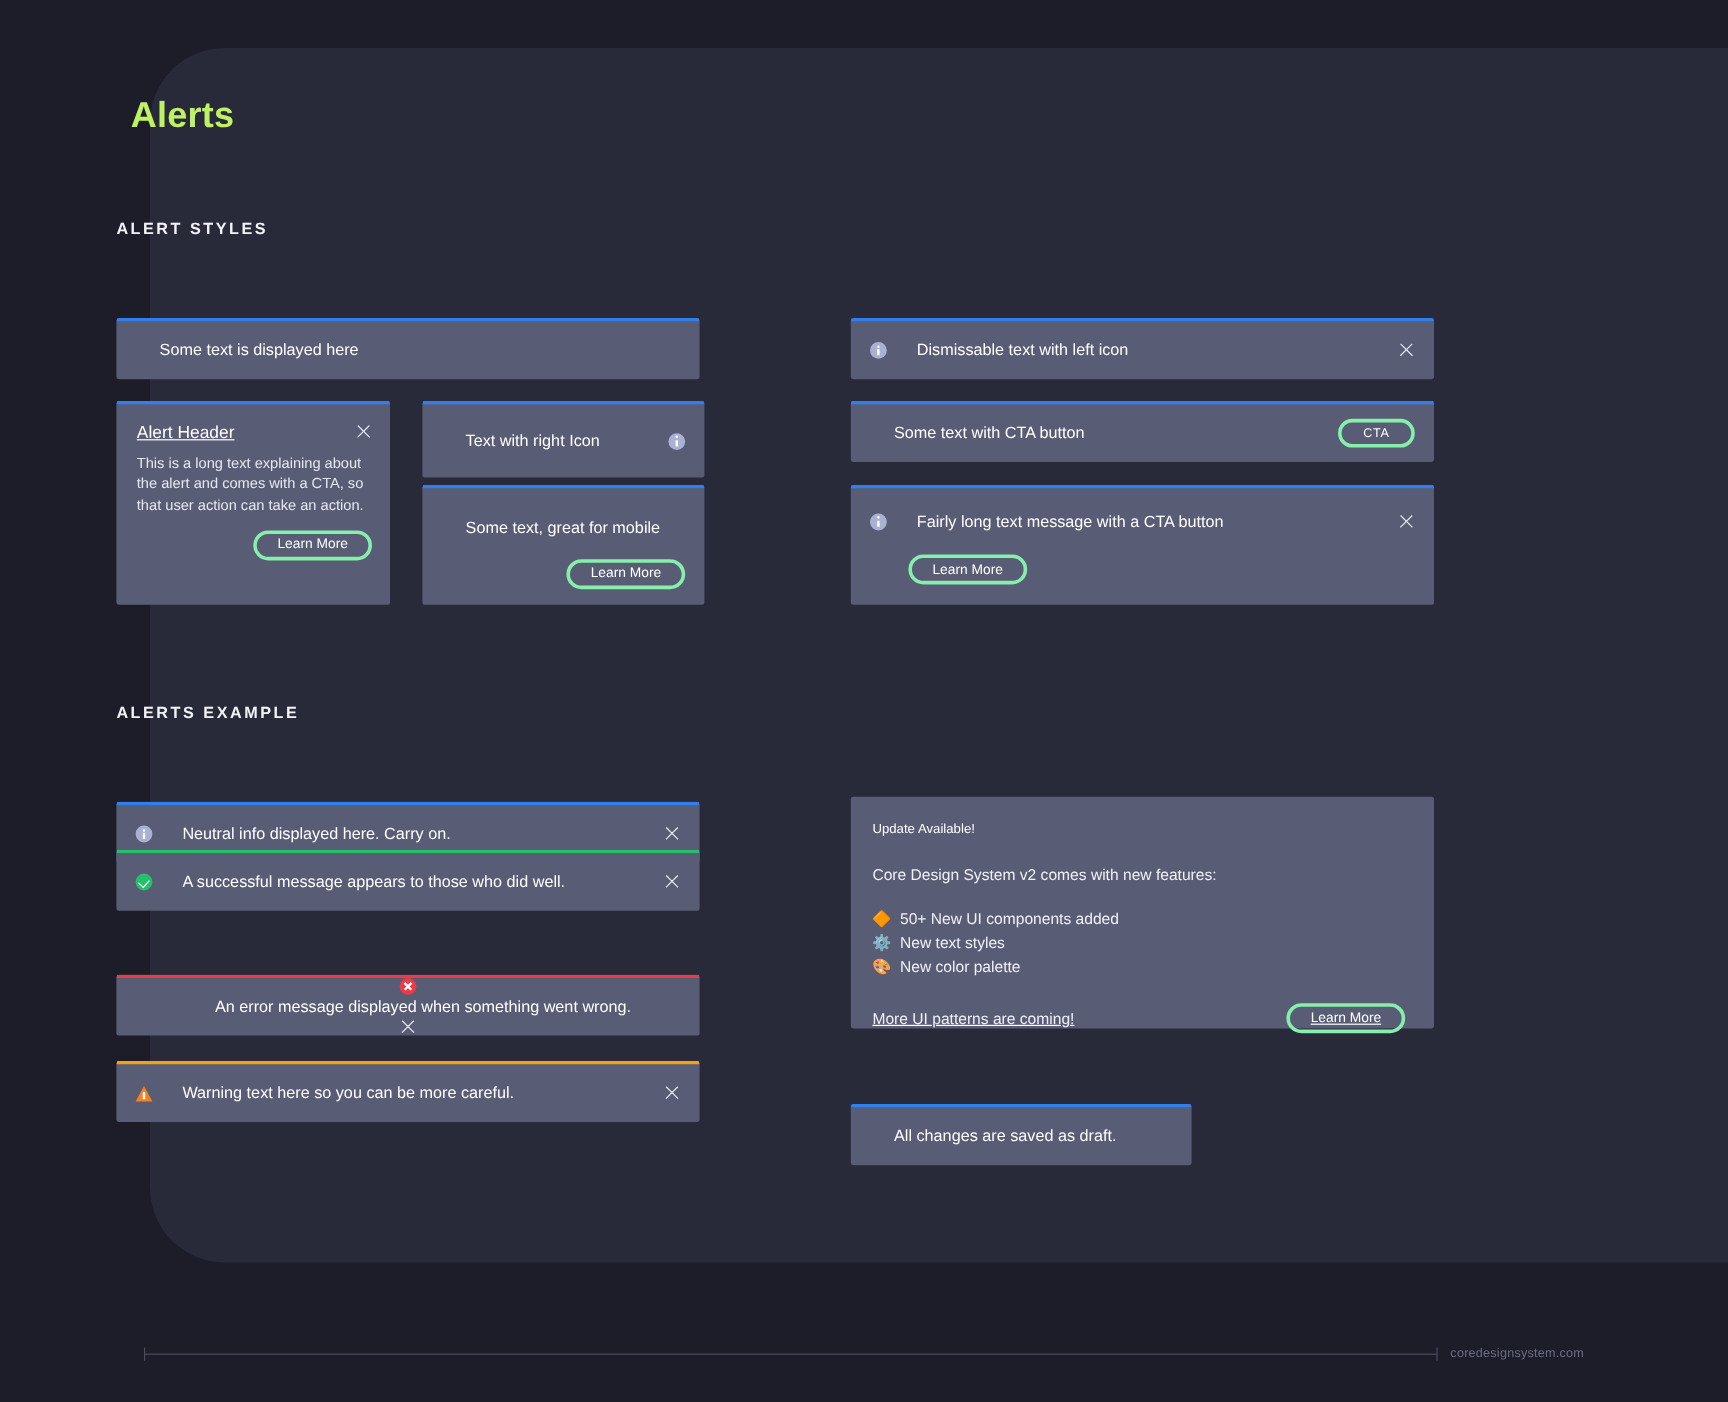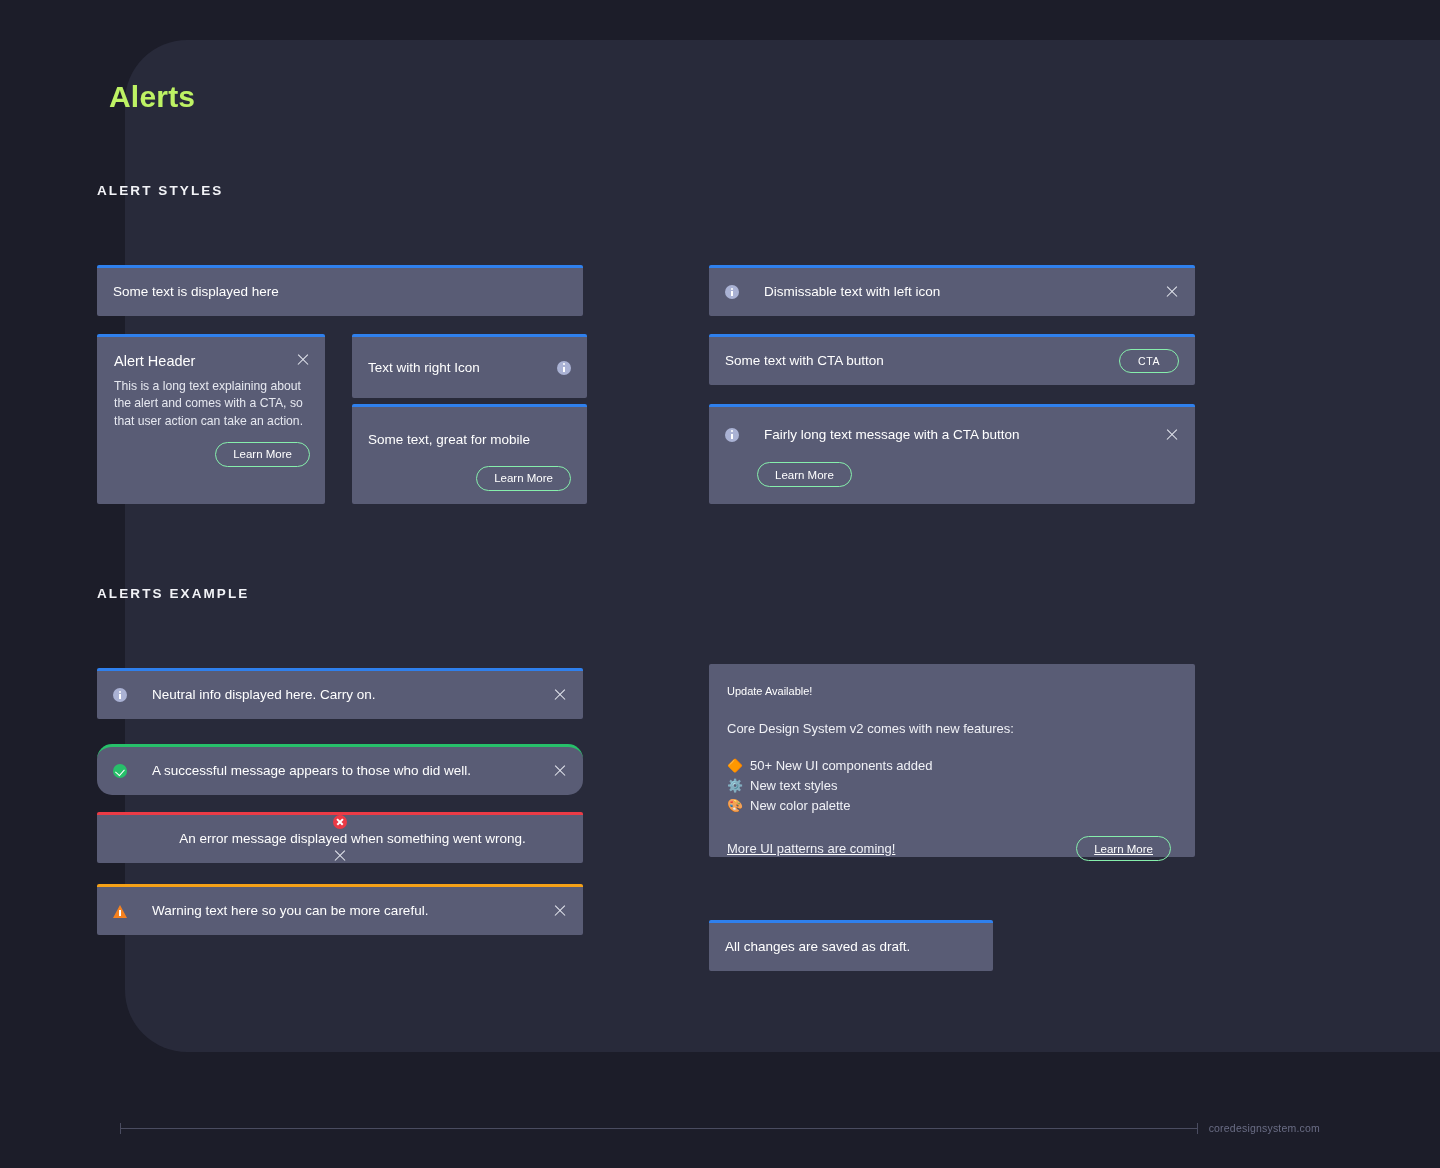--- a/index.html
+++ b/index.html
@@ -64,20 +64,21 @@
   }
   .alert.accent-success { border-top-color: #27c06a; }
   .alert.accent-error   { border-top-color: #eb3b46; }
   .alert.accent-warning { border-top-color: #f5a117; }
   .alert.accent-none    { border-top: none; }
 
   .alert-text {
     font-size: 13.5px;
     color: #ffffff;
     line-height: 1.45;
+    margin-left: 20px;
   }
 
   
   .row-alert {
     display: flex;
     align-items: center;
     padding: 0 16px;
   }
 
   
@@ -175,21 +176,21 @@
     background: #e8eaf2;
   }
   .icon-close::before { transform: rotate(45deg); }
   .icon-close::after  { transform: rotate(-45deg); }
 
   
   .btn-outline {
     display: inline-flex;
     align-items: center;
     justify-content: center;
-    border: 1px solid #86efac;
+    border: 3px solid #86efac;
     border-radius: 16px;
     background: transparent;
     color: #ffffff;
     font-size: 11.5px;
     font-family: "Liberation Sans", sans-serif;
     cursor: pointer;
     white-space: nowrap;
   }
   .btn-learn { height: 25px; padding: 0 17px; }
   .btn-cta   { height: 24px; padding: 0 18px; font-size: 10.5px; letter-spacing: 0.6px; }
@@ -198,21 +199,21 @@
   #a-plain {
     left: 97px; top: 265px; width: 486px; height: 51px;
   }
   #a-plain .alert-text { padding-left: 16px; }
 
   #a-header {
     left: 97px; top: 334px; width: 228px; height: 170px;
     padding: 16px 15px 14px 17px;
   }
   .card-title {
-    font-size: 14.5px; color: #ffffff; font-weight: normal;
+    font-size: 14.5px; color: #ffffff; font-weight: normal; text-decoration: underline;
   }
   .card-body {
     font-size: 12.2px; color: #e6e8f0; line-height: 1.42; margin-top: 9px;
   }
 
   #a-right-icon {
     left: 352px; top: 334px; width: 235px; height: 64px;
   }
   #a-mobile {
     left: 352px; top: 404px; width: 235px; height: 100px;
@@ -228,21 +229,21 @@
   }
   #a-long-cta {
     left: 709px; top: 404px; width: 486px; height: 100px;
   }
 
   
   .ex-alert {
     left: 97px; width: 486px; height: 51px;
   }
   #e-info    { top: 668px; }
-  #e-success { top: 744px; border-radius: 15px; }
+  #e-success { top: 708px; }
   #e-error   { top: 812px; flex-direction: column; }
   #e-warning { top: 884px; }
 
   .ex-alert .ex-icon-wrap {
     width: 14px; display: flex; align-items: center; justify-content: center;
   }
   .ex-alert .ex-label { margin-left: 25px; flex: 1; }
 
   
   #u-card {

